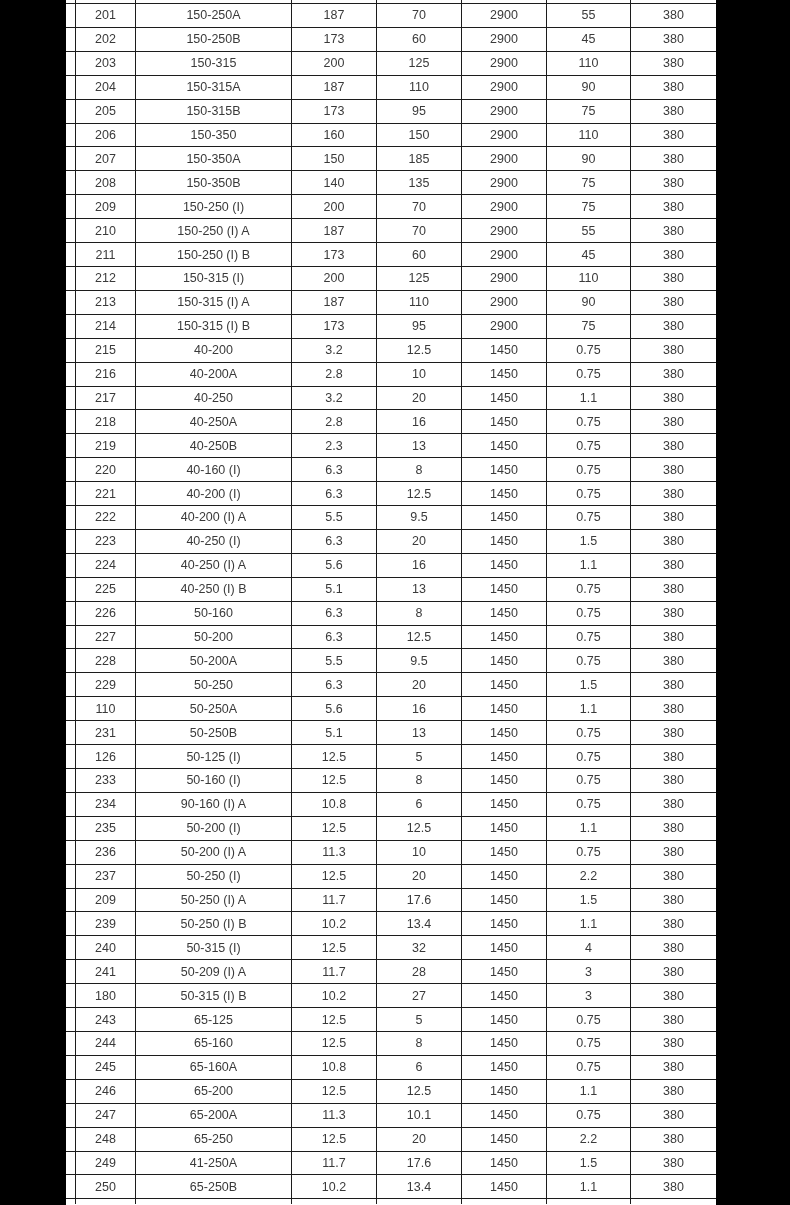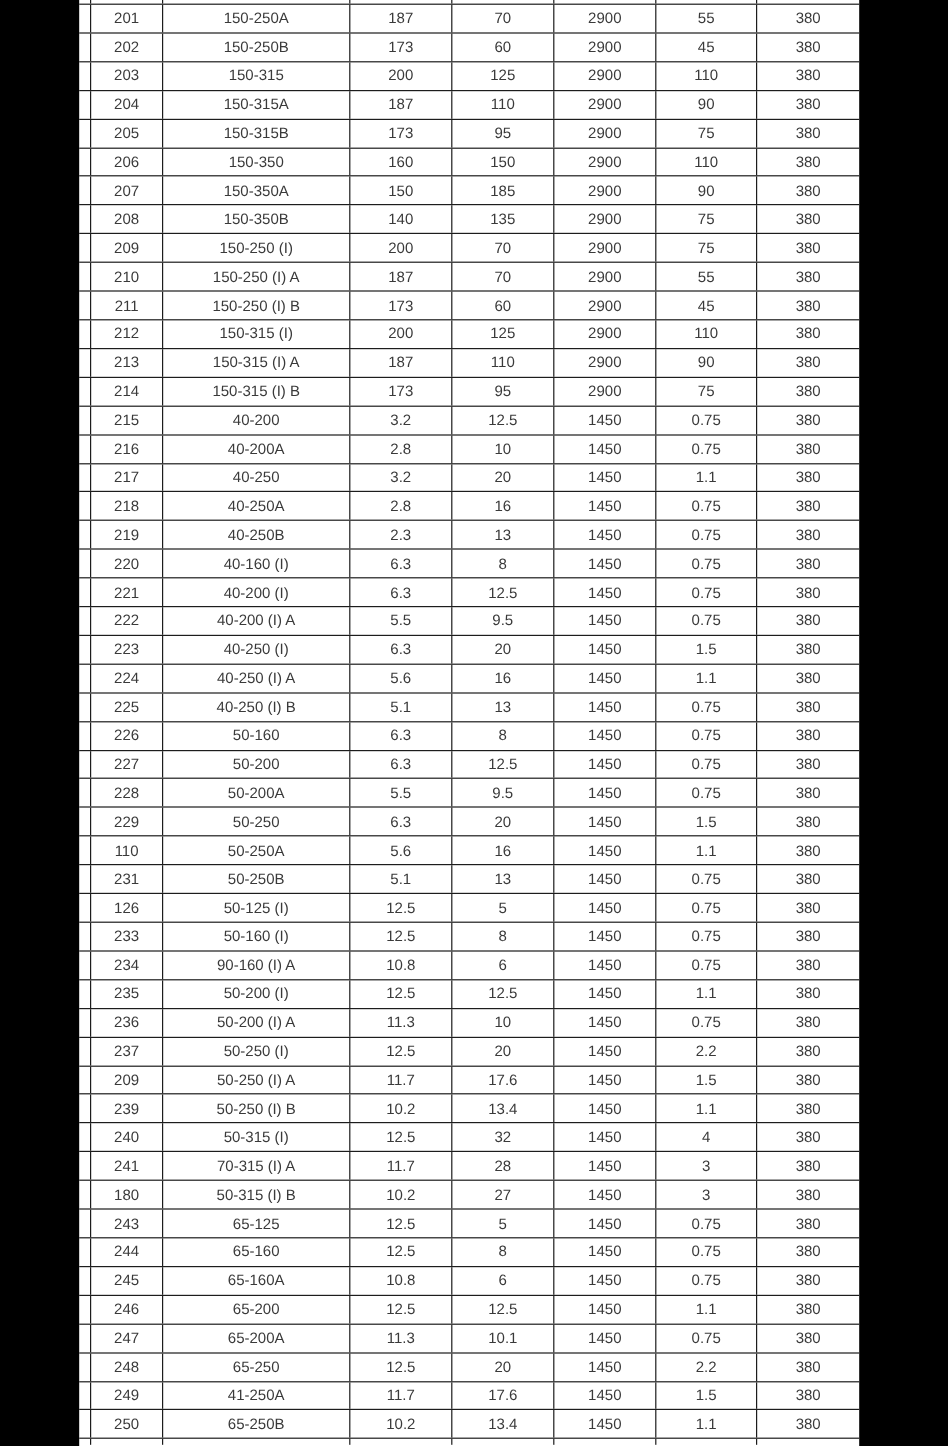--- a/index.html
+++ b/index.html
@@ -462,21 +462,21 @@
         <div class="cell">50-315 (I)</div>
         <div class="cell">12.5</div>
         <div class="cell">32</div>
         <div class="cell">1450</div>
         <div class="cell">4</div>
         <div class="cell">380</div>
       </div>
       <div class="grid-row row">
         <div class="cell c-sliver"></div>
         <div class="cell">241</div>
-        <div class="cell">70-315 (I) A</div>
+        <div class="cell">50-209 (I) A</div>
         <div class="cell">11.7</div>
         <div class="cell">28</div>
         <div class="cell">1450</div>
         <div class="cell">3</div>
         <div class="cell">380</div>
       </div>
       <div class="grid-row row">
         <div class="cell c-sliver"></div>
         <div class="cell">180</div>
         <div class="cell">50-315 (I) B</div>

